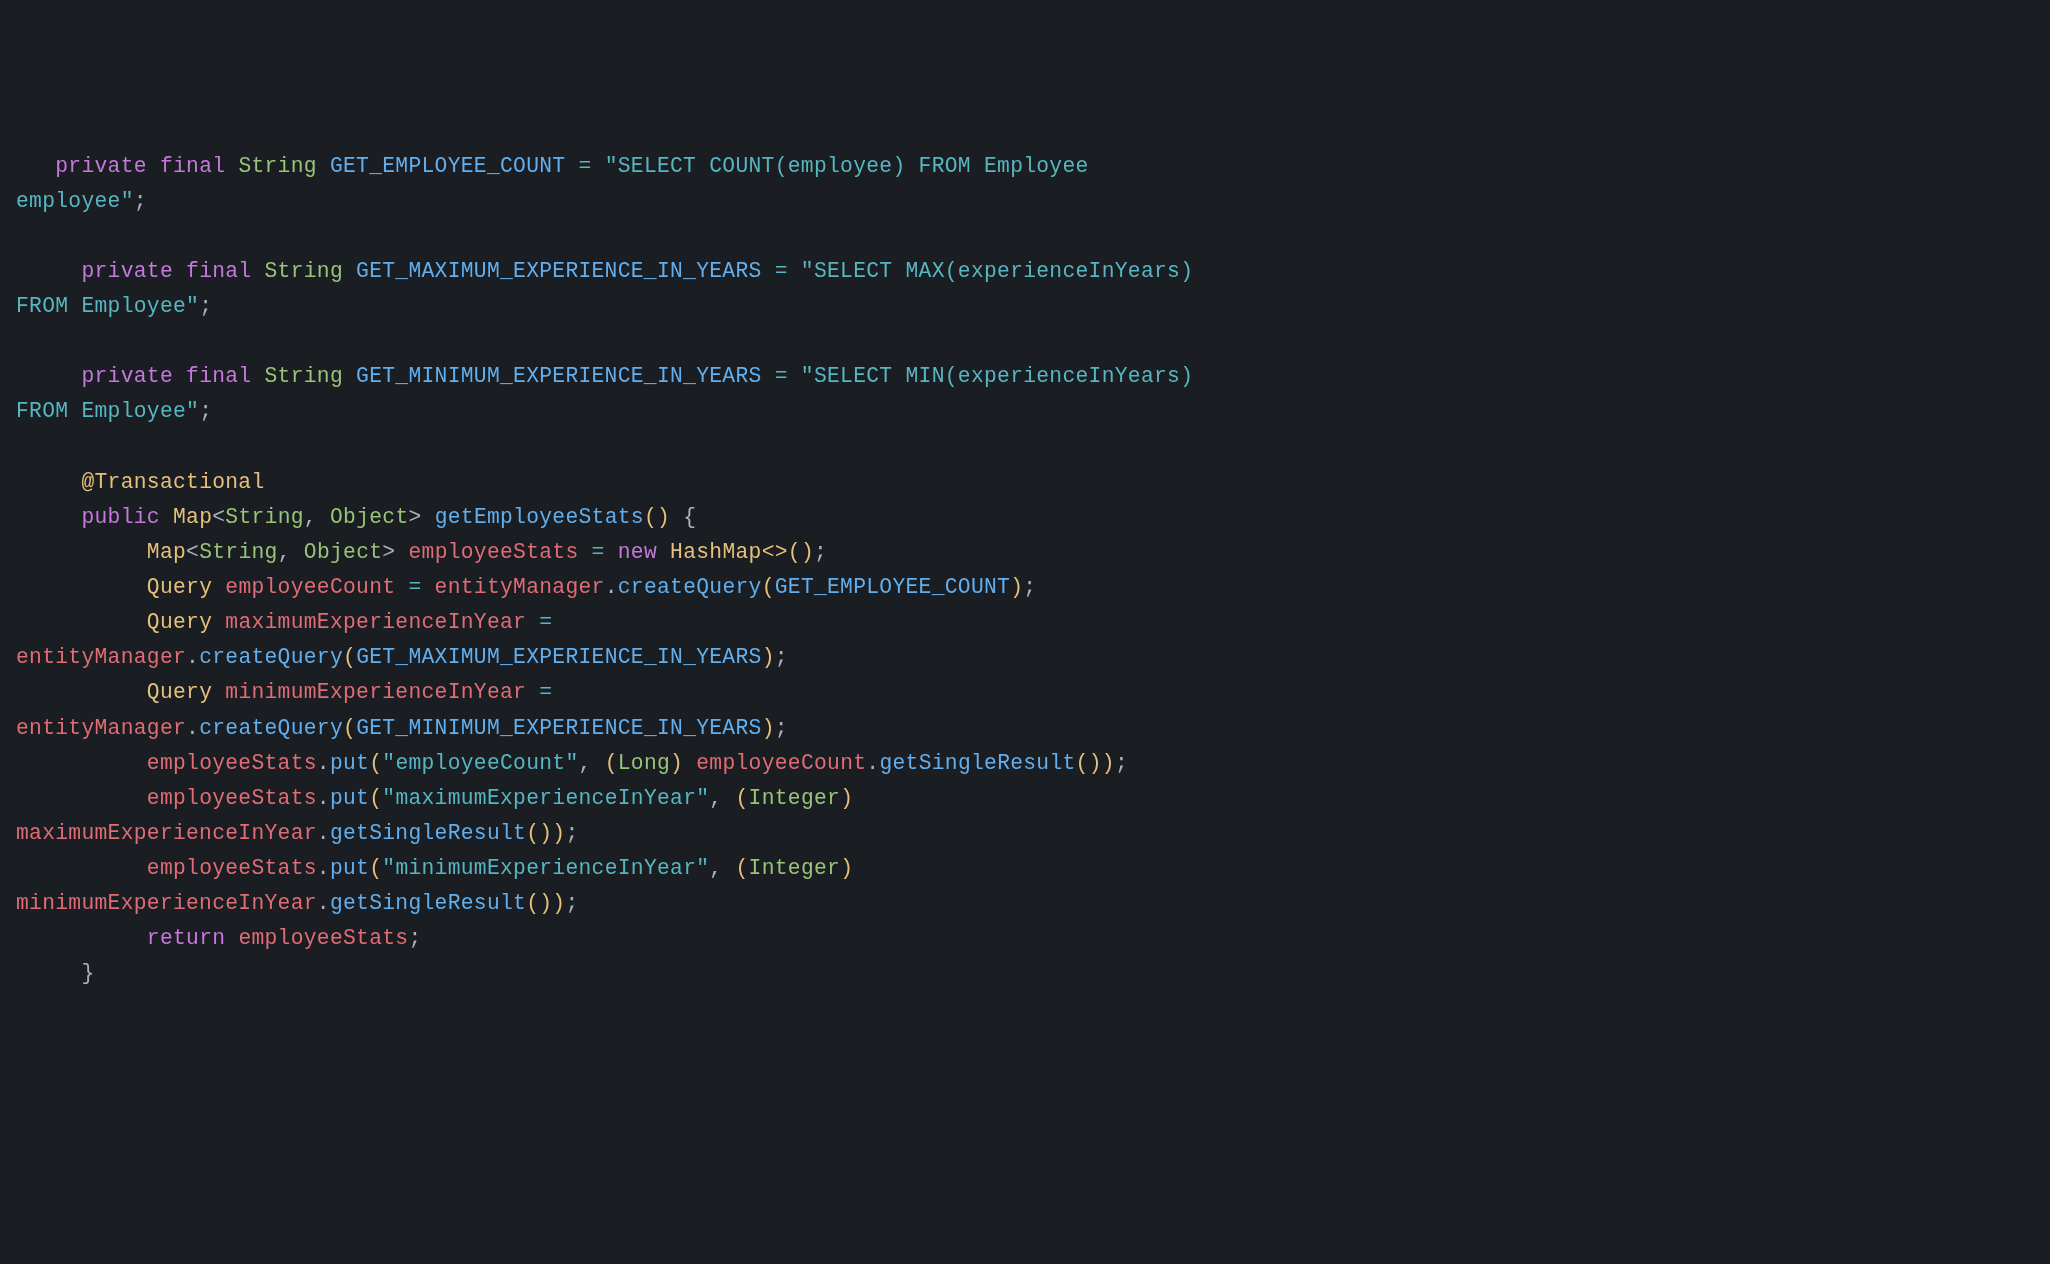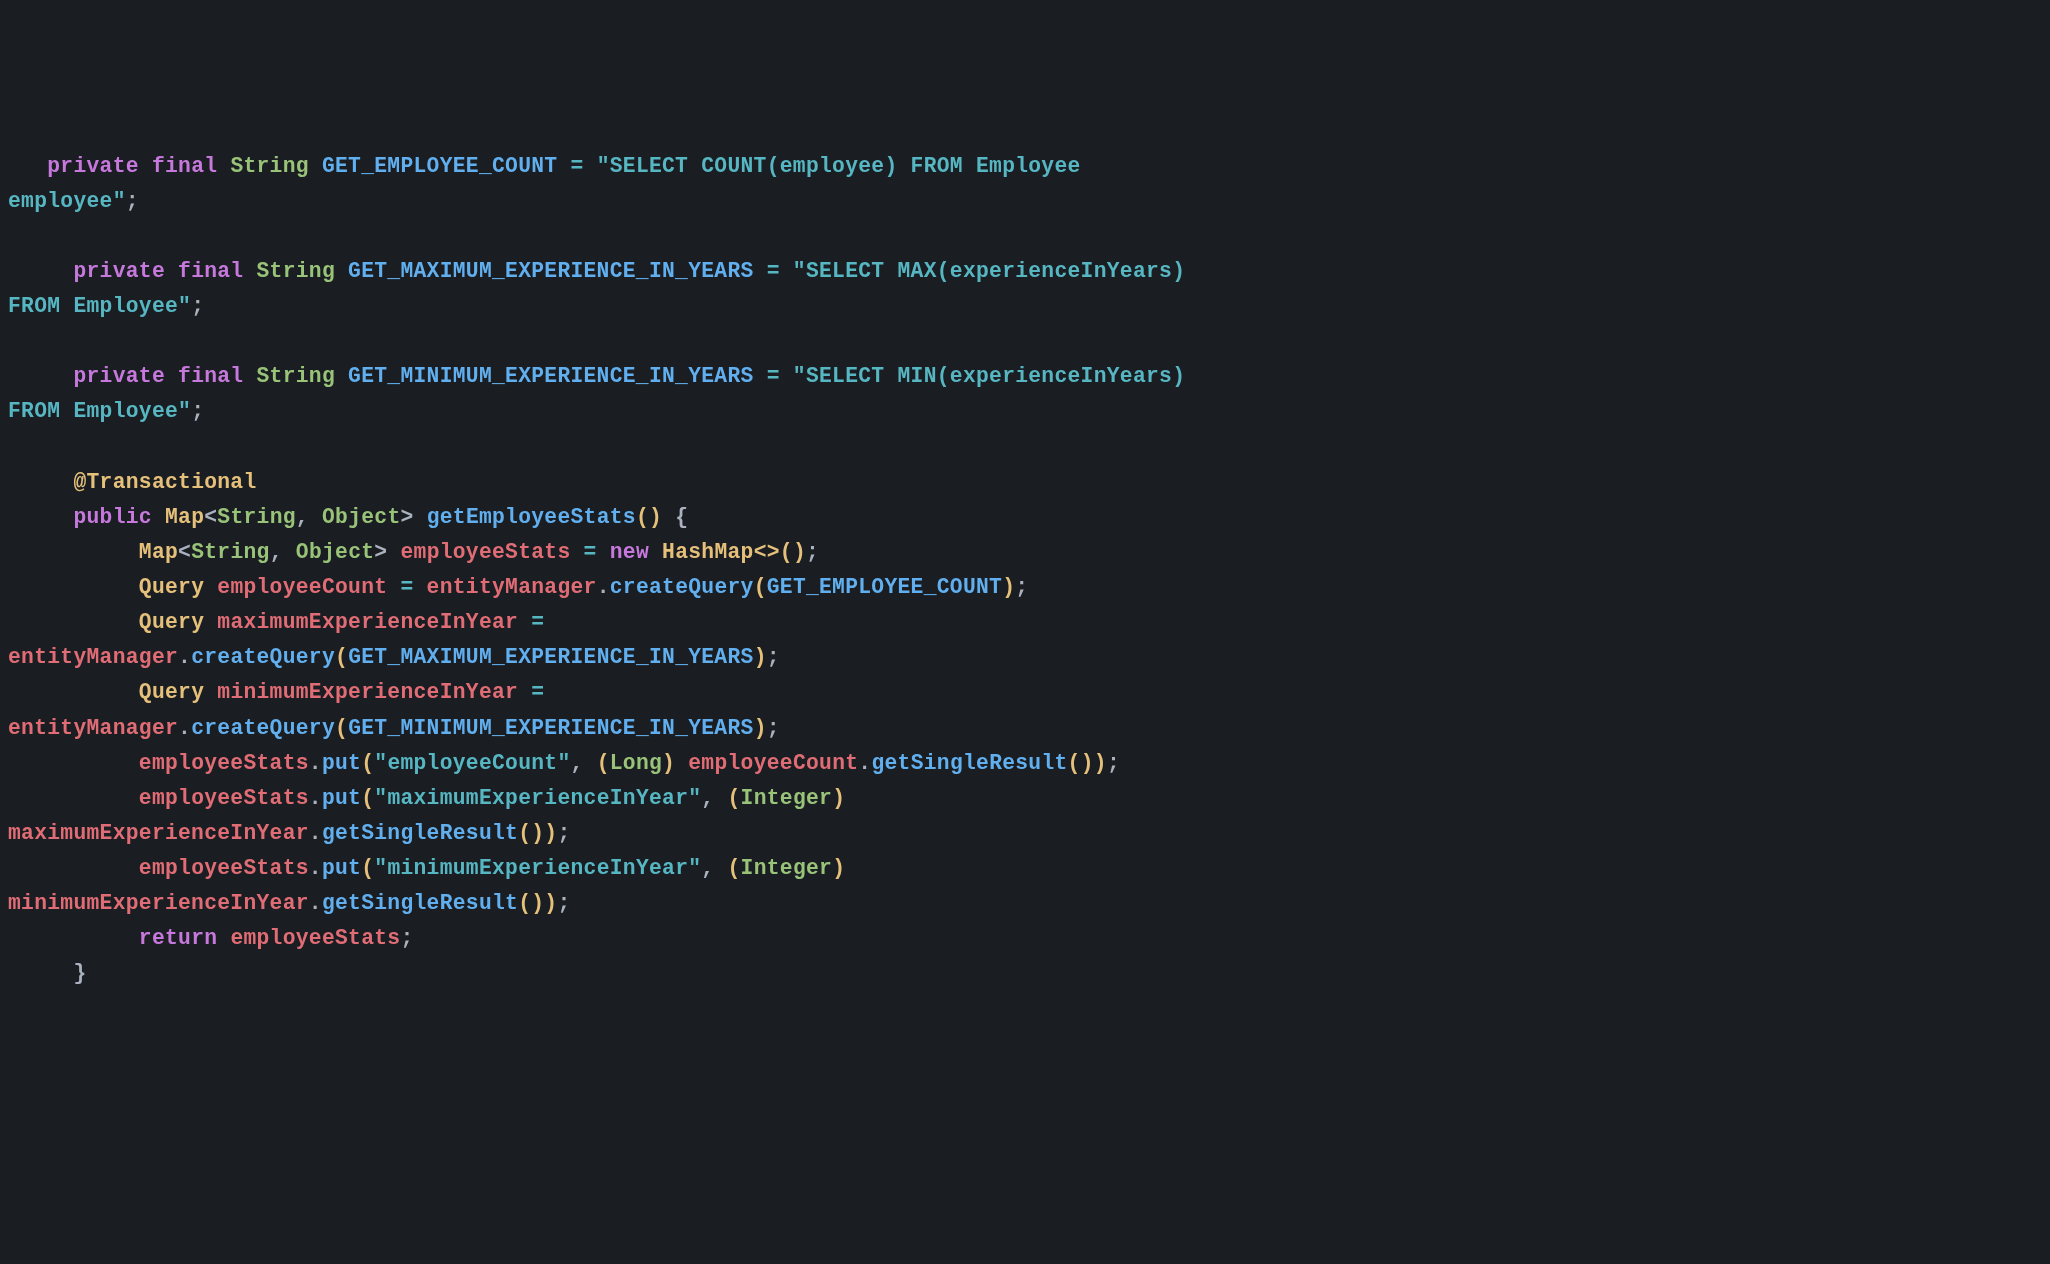--- a/index.html
+++ b/index.html
@@ -12,22 +12,21 @@
       color: #abb2bf;
       font-family: 'Menlo', 'Monaco', 'Consolas', 'Courier New', monospace;
       font-size: 21.3px;
       line-height: 1.65;
       padding: 0;
       white-space: pre;
       overflow-x: auto;
       letter-spacing: 0.3px;
     }
     .code {
-      padding: 8px 8px;
-      font-weight: bold;
+      padding: 8px 16px;
     }
     .kw { color: #c678dd; }
     .type { color: #98c379; }
     .const { color: #61afef; }
     .str { color: #56b6c2; }
     .annotation { color: #e5c07b; }
     .methodcall { color: #61afef; }
     .punct { color: #abb2bf; }
     .paren { color: #e5c07b; }
     .op { color: #56b6c2; }

